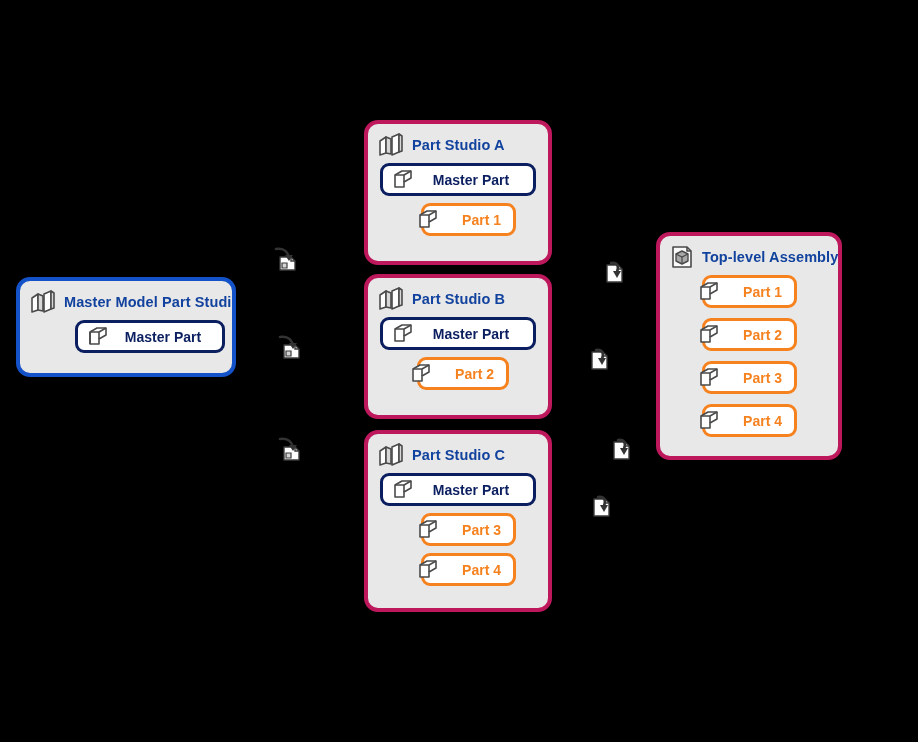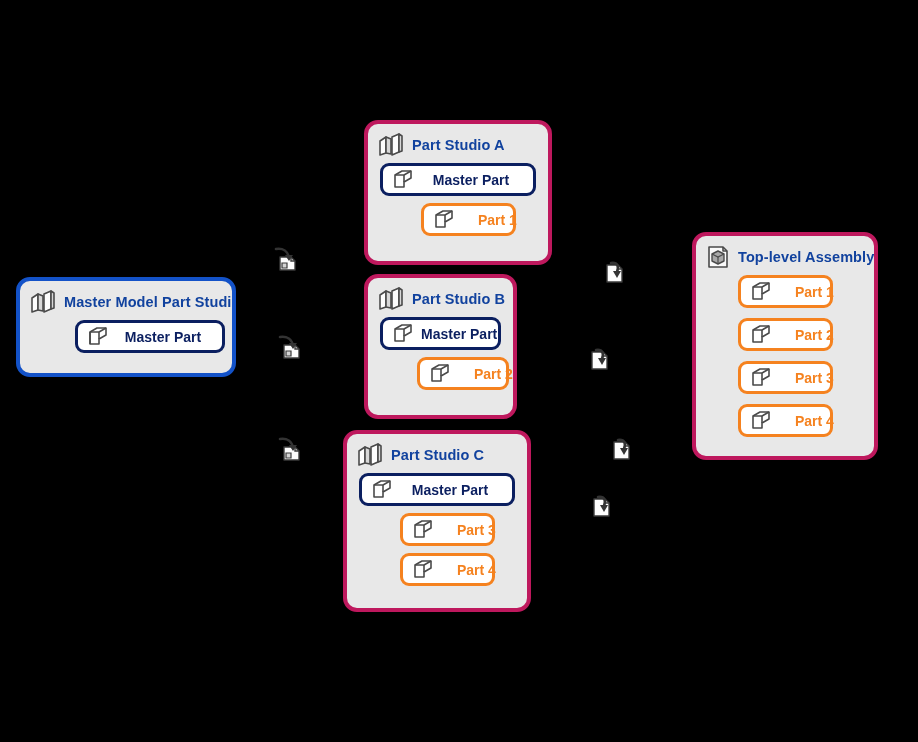--- a/index.html
+++ b/index.html
@@ -64,20 +64,21 @@
   
   .chip {
     box-sizing: border-box;
     display: flex;
     align-items: center;
     gap: 6px;
     background: #FFFFFF;
     border-radius: 9px;
     height: 33px;
     padding: 0 12px 0 8px;
+    justify-content: flex-end;
   }
   .chip.master {
     border: 3px solid #0B1F60;
   }
   .chip.part {
     border: 3px solid #F5821F;
     gap: 22px;
   }
   .chip-label {
     font-size: 14px;
@@ -173,21 +174,21 @@
             <polygon points="4,6 11,2 20,2 20,9 13,13 13,18 4,18" fill="#FFFFFF" stroke="#4A4A4A" stroke-width="1.6" stroke-linejoin="round"></polygon>
             <polyline points="4,6 13,6 13,13" fill="none" stroke="#4A4A4A" stroke-width="1.6" stroke-linejoin="round"></polyline>
             <polyline points="13,6 20,2" fill="none" stroke="#4A4A4A" stroke-width="1.6"></polyline>
           </svg>
         </span>
         <span class="chip-label">Part 1</span>
       </div>
     </div>
   </div>
 
-  <div class="doc-card" style="left:364px; top:274px; width:153px; height:145px;">
+  <div class="doc-card" style="left:364px; top:274px; width:188px; height:145px;">
     <div class="doc-head">
       <span class="doc-icon">
         <svg class="icon-svg" width="26" height="24" viewBox="0 0 26 24">
           <polygon points="2,8 8,4 8,20 2,22" fill="#FDFDFD" stroke="#4A4A4A" stroke-width="1.6" stroke-linejoin="round"></polygon>
           <polygon points="8,4 13,6 13,21 8,20" fill="#D8D8D8" stroke="#4A4A4A" stroke-width="1.6" stroke-linejoin="round"></polygon>
           <polygon points="14,4 21,1 21,19 14,22" fill="#FDFDFD" stroke="#4A4A4A" stroke-width="1.6" stroke-linejoin="round"></polygon>
           <polygon points="21,1 24,3 24,18 21,19" fill="#D8D8D8" stroke="#4A4A4A" stroke-width="1.6" stroke-linejoin="round"></polygon>
         </svg>
       </span>
       <span class="doc-title">Part Studio B</span>
@@ -209,21 +210,21 @@
             <polygon points="4,6 11,2 20,2 20,9 13,13 13,18 4,18" fill="#FFFFFF" stroke="#4A4A4A" stroke-width="1.6" stroke-linejoin="round"></polygon>
             <polyline points="4,6 13,6 13,13" fill="none" stroke="#4A4A4A" stroke-width="1.6" stroke-linejoin="round"></polyline>
             <polyline points="13,6 20,2" fill="none" stroke="#4A4A4A" stroke-width="1.6"></polyline>
           </svg>
         </span>
         <span class="chip-label">Part 2</span>
       </div>
     </div>
   </div>
 
-  <div class="doc-card" style="left:343px; top:430px; width:188px; height:182px;">
+  <div class="doc-card" style="left:364px; top:430px; width:188px; height:182px;">
     <div class="doc-head">
       <span class="doc-icon">
         <svg class="icon-svg" width="26" height="24" viewBox="0 0 26 24">
           <polygon points="2,8 8,4 8,20 2,22" fill="#FDFDFD" stroke="#4A4A4A" stroke-width="1.6" stroke-linejoin="round"></polygon>
           <polygon points="8,4 13,6 13,21 8,20" fill="#D8D8D8" stroke="#4A4A4A" stroke-width="1.6" stroke-linejoin="round"></polygon>
           <polygon points="14,4 21,1 21,19 14,22" fill="#FDFDFD" stroke="#4A4A4A" stroke-width="1.6" stroke-linejoin="round"></polygon>
           <polygon points="21,1 24,3 24,18 21,19" fill="#D8D8D8" stroke="#4A4A4A" stroke-width="1.6" stroke-linejoin="round"></polygon>
         </svg>
       </span>
       <span class="doc-title">Part Studio C</span>
@@ -255,21 +256,21 @@
             <polygon points="4,6 11,2 20,2 20,9 13,13 13,18 4,18" fill="#FFFFFF" stroke="#4A4A4A" stroke-width="1.6" stroke-linejoin="round"></polygon>
             <polyline points="4,6 13,6 13,13" fill="none" stroke="#4A4A4A" stroke-width="1.6" stroke-linejoin="round"></polyline>
             <polyline points="13,6 20,2" fill="none" stroke="#4A4A4A" stroke-width="1.6"></polyline>
           </svg>
         </span>
         <span class="chip-label">Part 4</span>
       </div>
     </div>
   </div>
 
-  <div class="doc-card" style="left:692px; top:232px; width:186px; height:228px;">
+  <div class="doc-card" style="left:656px; top:232px; width:186px; height:228px;">
     <div class="doc-head">
       <span class="doc-icon">
         <svg class="icon-svg" width="24" height="24" viewBox="0 0 24 24">
           <polygon points="3,2 17,2 21,6 21,22 3,22" fill="#FAFAFA" stroke="#4A4A4A" stroke-width="1.6" stroke-linejoin="round"></polygon>
           <polyline points="17,2 17,6 21,6" fill="none" stroke="#4A4A4A" stroke-width="1.6" stroke-linejoin="round"></polyline>
           <polygon points="6,9 12,6 18,9 18,16 12,19 6,16" fill="#A8A8A8" stroke="#4A4A4A" stroke-width="1.4" stroke-linejoin="round"></polygon>
           <polyline points="6,9 12,12 18,9" fill="none" stroke="#4A4A4A" stroke-width="1.2"></polyline>
           <line x1="12" y1="12" x2="12" y2="19" stroke="#4A4A4A" stroke-width="1.2"></line>
         </svg>
       </span>

